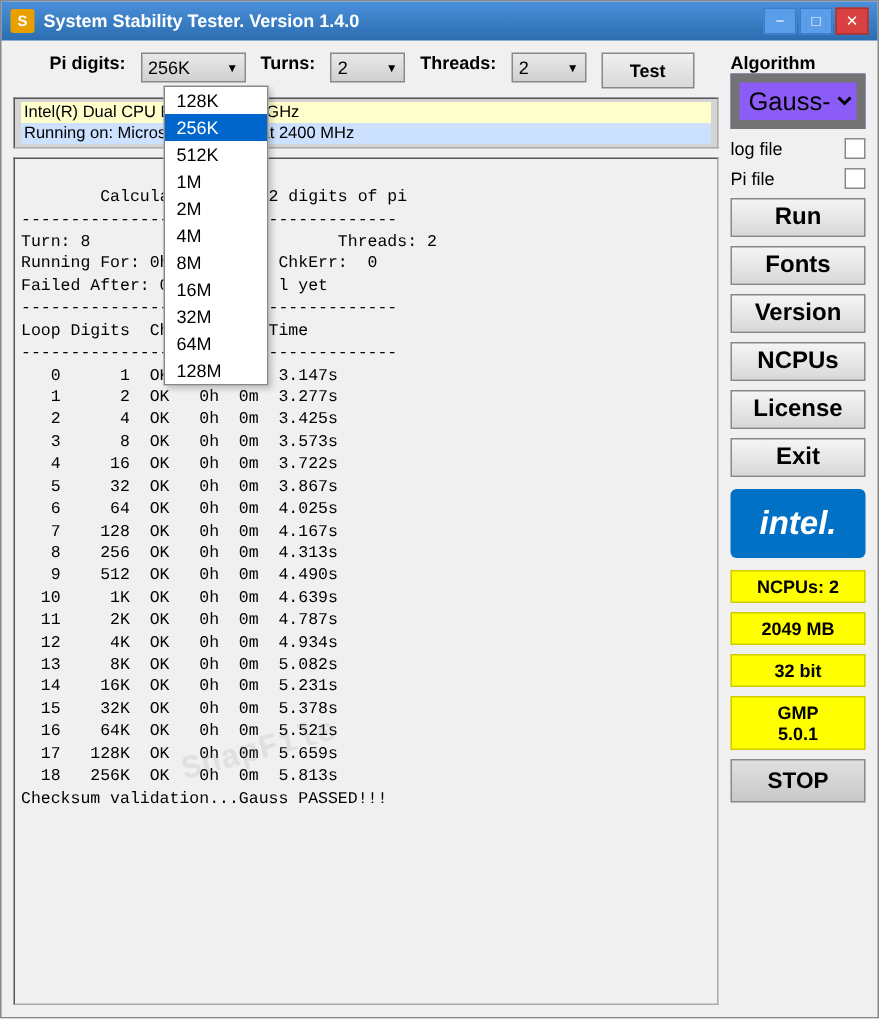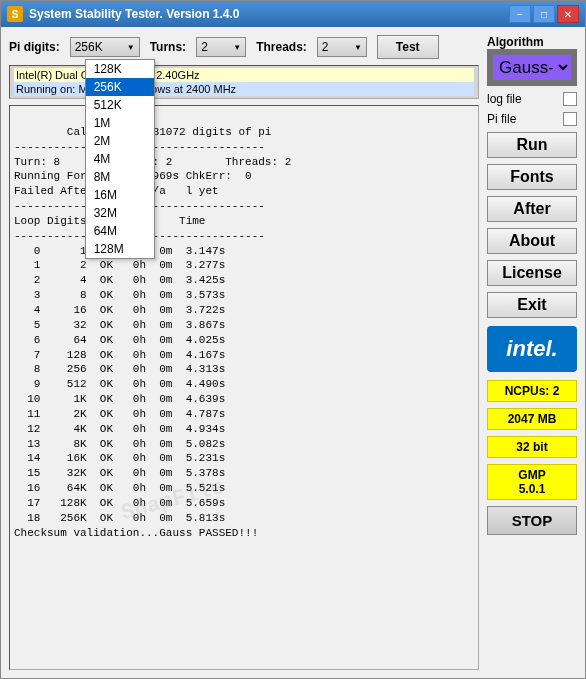--- a/index.html
+++ b/index.html
@@ -77,22 +77,23 @@
       gap: 8px;
     }
     .main-area {
       flex: 1;
       display: flex;
       flex-direction: column;
       gap: 6px;
     }
     .controls-row {
       display: flex;
-      align-items: center;
+      align-items: flex-start;
       gap: 10px;
+      margin-left: 24px;
     }
     .label {
       font-size: 12px;
       font-weight: bold;
     }
     .dropdown {
       position: relative;
       display: inline-block;
     }
     .dropdown-btn {
@@ -363,34 +364,34 @@
         <div class="checkbox"></div>
       </div>
 
       <div class="sidebar-row">
         <span>Pi file</span>
         <div class="checkbox"></div>
       </div>
 
       <button class="sidebar-btn">Run</button>
       <button class="sidebar-btn">Fonts</button>
-      <button class="sidebar-btn">After</button>
-      <button class="sidebar-btn">About</button>
+      <button class="sidebar-btn">Version</button>
+      <button class="sidebar-btn">NCPUs</button>
       <button class="sidebar-btn">License</button>
       <button class="sidebar-btn">Exit</button>
 
       <div class="intel-logo">
         <span>intel.</span>
       </div>
 
       <div class="info-badge">
         <span>NCPUs: 2</span>
       </div>
       <div class="info-badge">
-        <span>2047 MB</span>
+        <span>2049 MB</span>
       </div>
       <div class="info-badge">
         <span>32 bit</span>
       </div>
       <div class="info-badge">
         <span>GMP 5.0.1</span>
       </div>
 
       <button class="stop-btn">STOP</button>
     </div>

